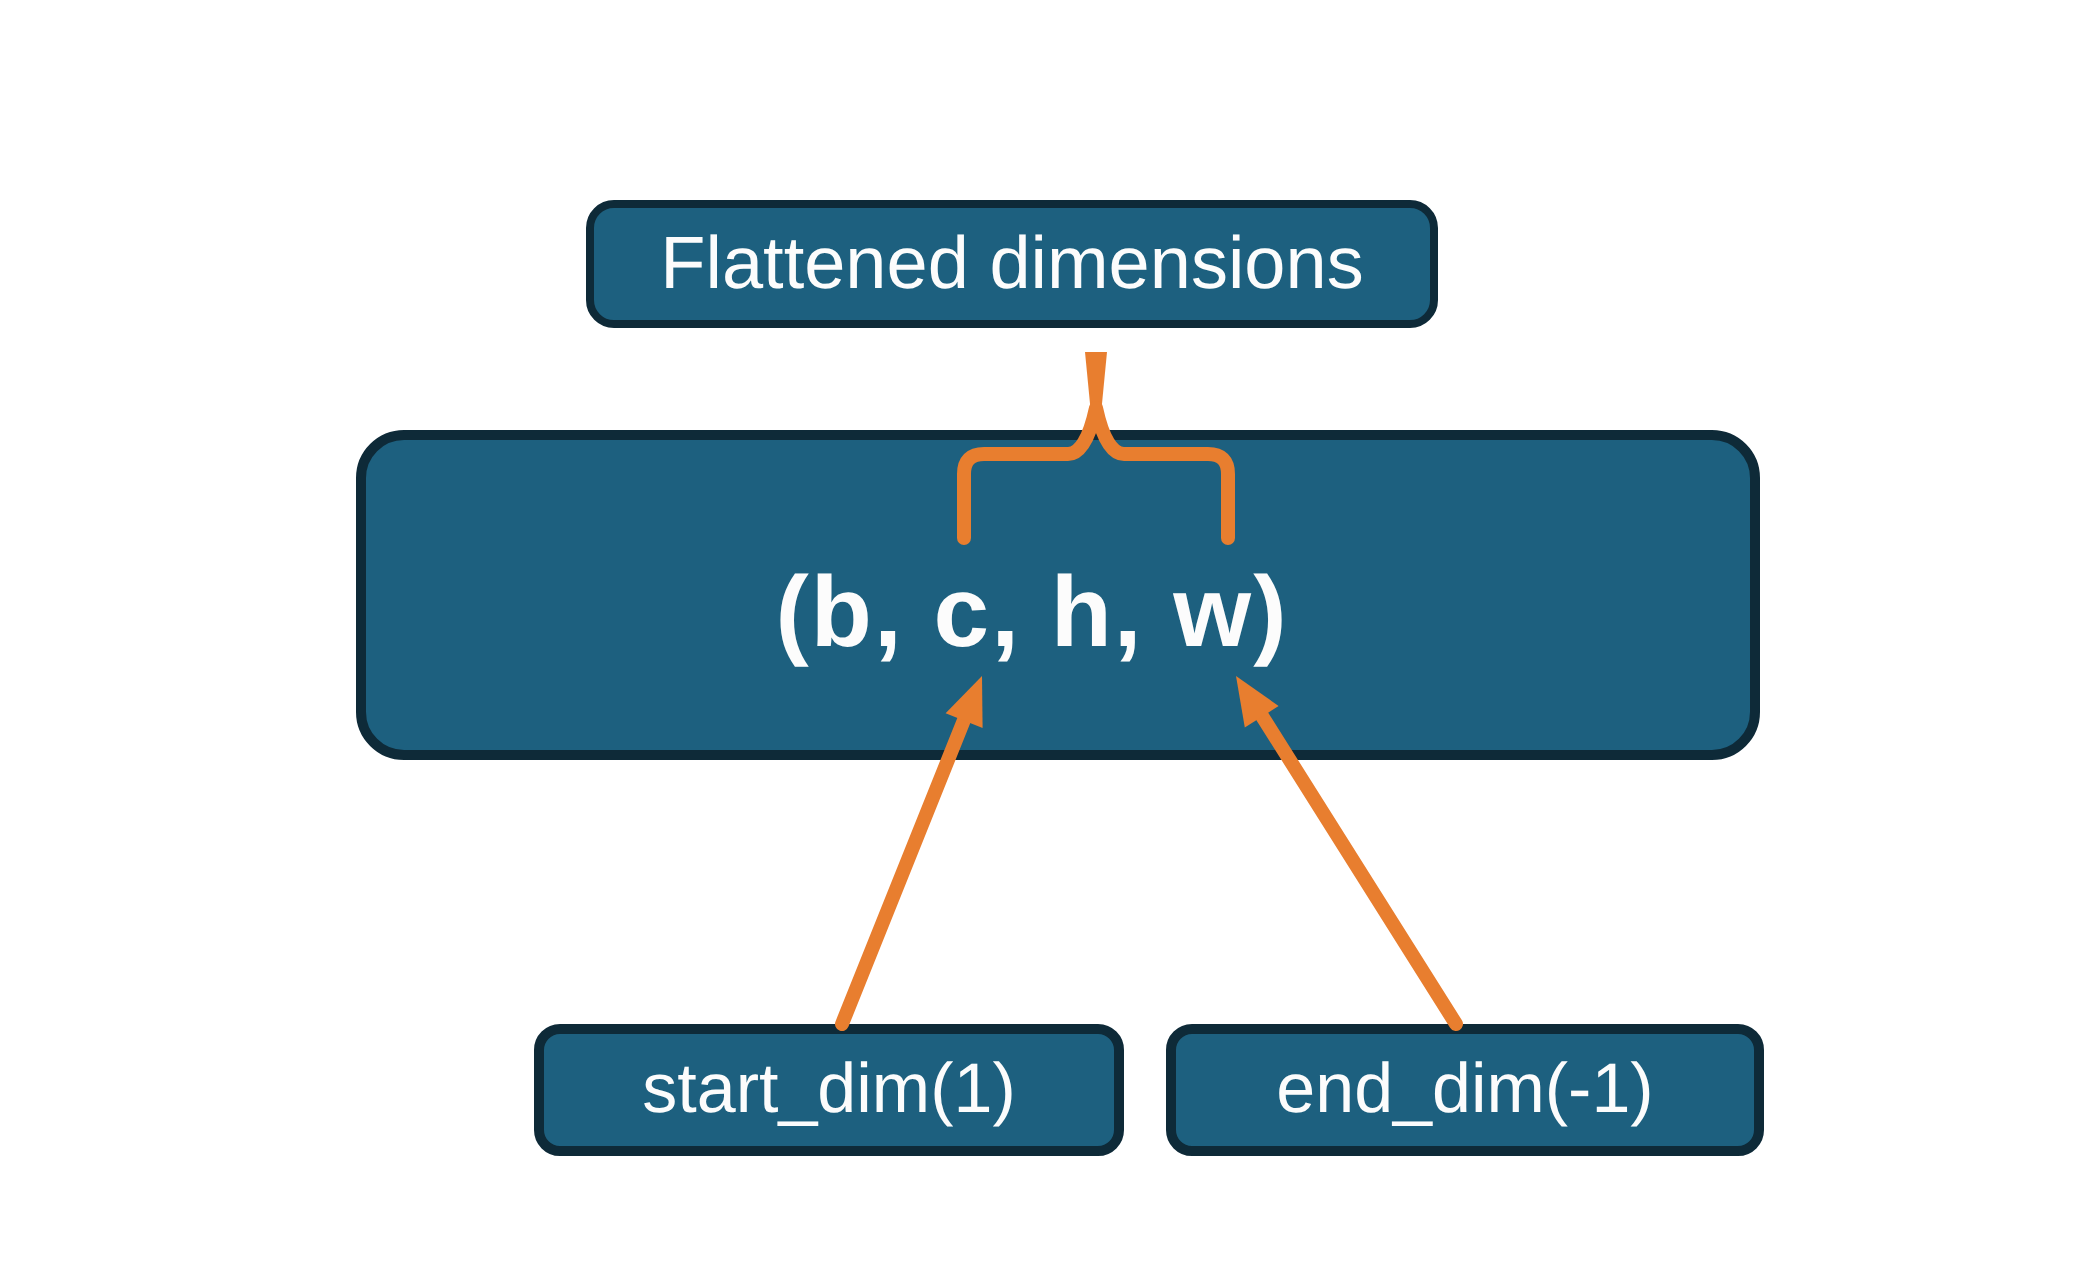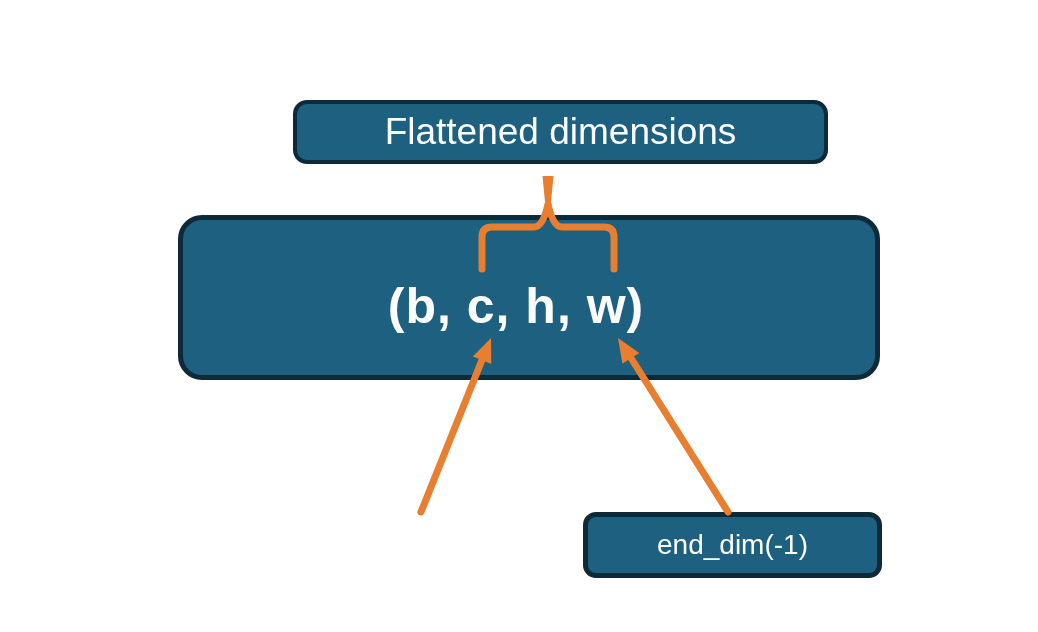--- a/index.html
+++ b/index.html
@@ -22,21 +22,21 @@
     border: 5px solid #0E2A38;
     color: #FCFCFC;
     display: flex;
     align-items: center;
     justify-content: center;
     text-align: center;
   }
   .title-box {
     left: 293px;
     top: 100px;
-    width: 535px;
+    width: 426px;
     height: 64px;
     border-radius: 14px;
     border-width: 4px;
     font-size: 37px;
     text-align: right;
   }
   .tensor-box {
     left: 178px;
     top: 215px;
     width: 702px;
@@ -56,21 +56,21 @@
     height: 66px;
     border-radius: 13px;
     font-size: 35px;
   }
   .end-box {
     left: 583px;
     top: 512px;
     width: 299px;
     height: 66px;
     border-radius: 13px;
-    font-size: 28px;
+    font-size: 35px;
   }
   .overlay-svg {
     position: absolute;
     left: 0;
     top: 0;
     width: 1038px;
     height: 632px;
     pointer-events: none;
   }
   .accent-stroke {
@@ -91,20 +91,23 @@
 <div class="canvas">
 
   <div class="node title-box">
     <span class="label-inner">Flattened dimensions</span>
   </div>
 
   <div class="node tensor-box">
     <span class="label-inner">(b, c, h, w)</span>
   </div>
 
+  <div class="node start-box">
+    <span class="label-inner">start_dim(1)</span>
+  </div>
 
   <div class="node end-box">
     <span class="label-inner">end_dim(-1)</span>
   </div>
 
   <svg class="overlay-svg" viewBox="0 0 1038 632">
 
     <polygon class="accent-fill" points="542.5,176 553.5,176 550.5,207 545.5,207"></polygon>
 
     <path class="accent-stroke" d="M 482 269

